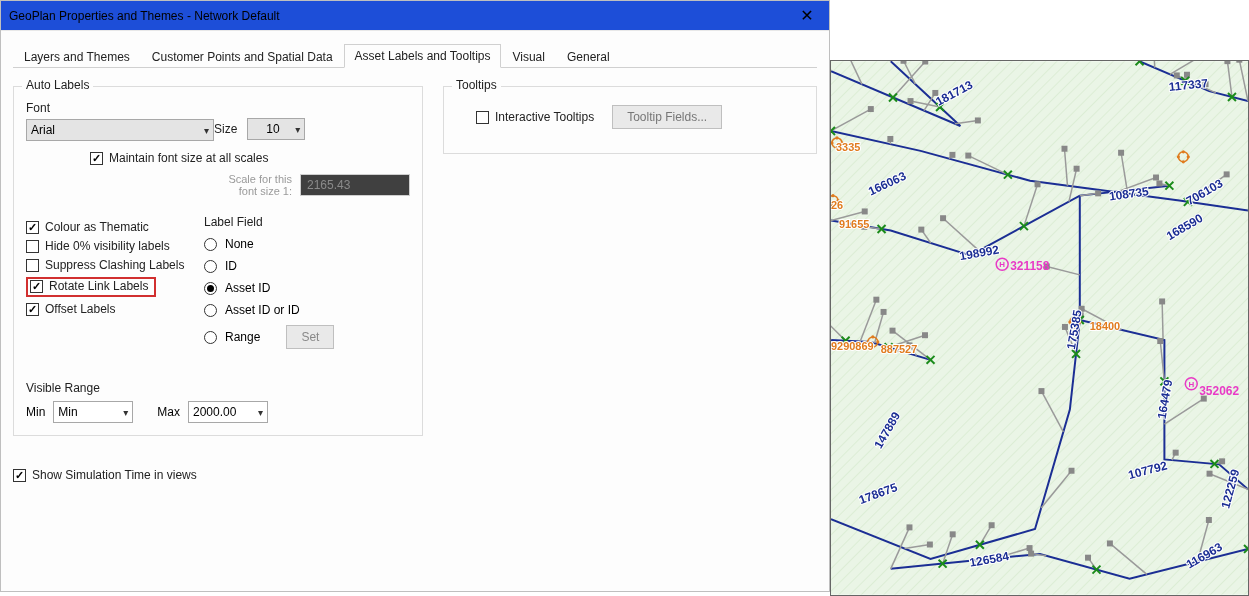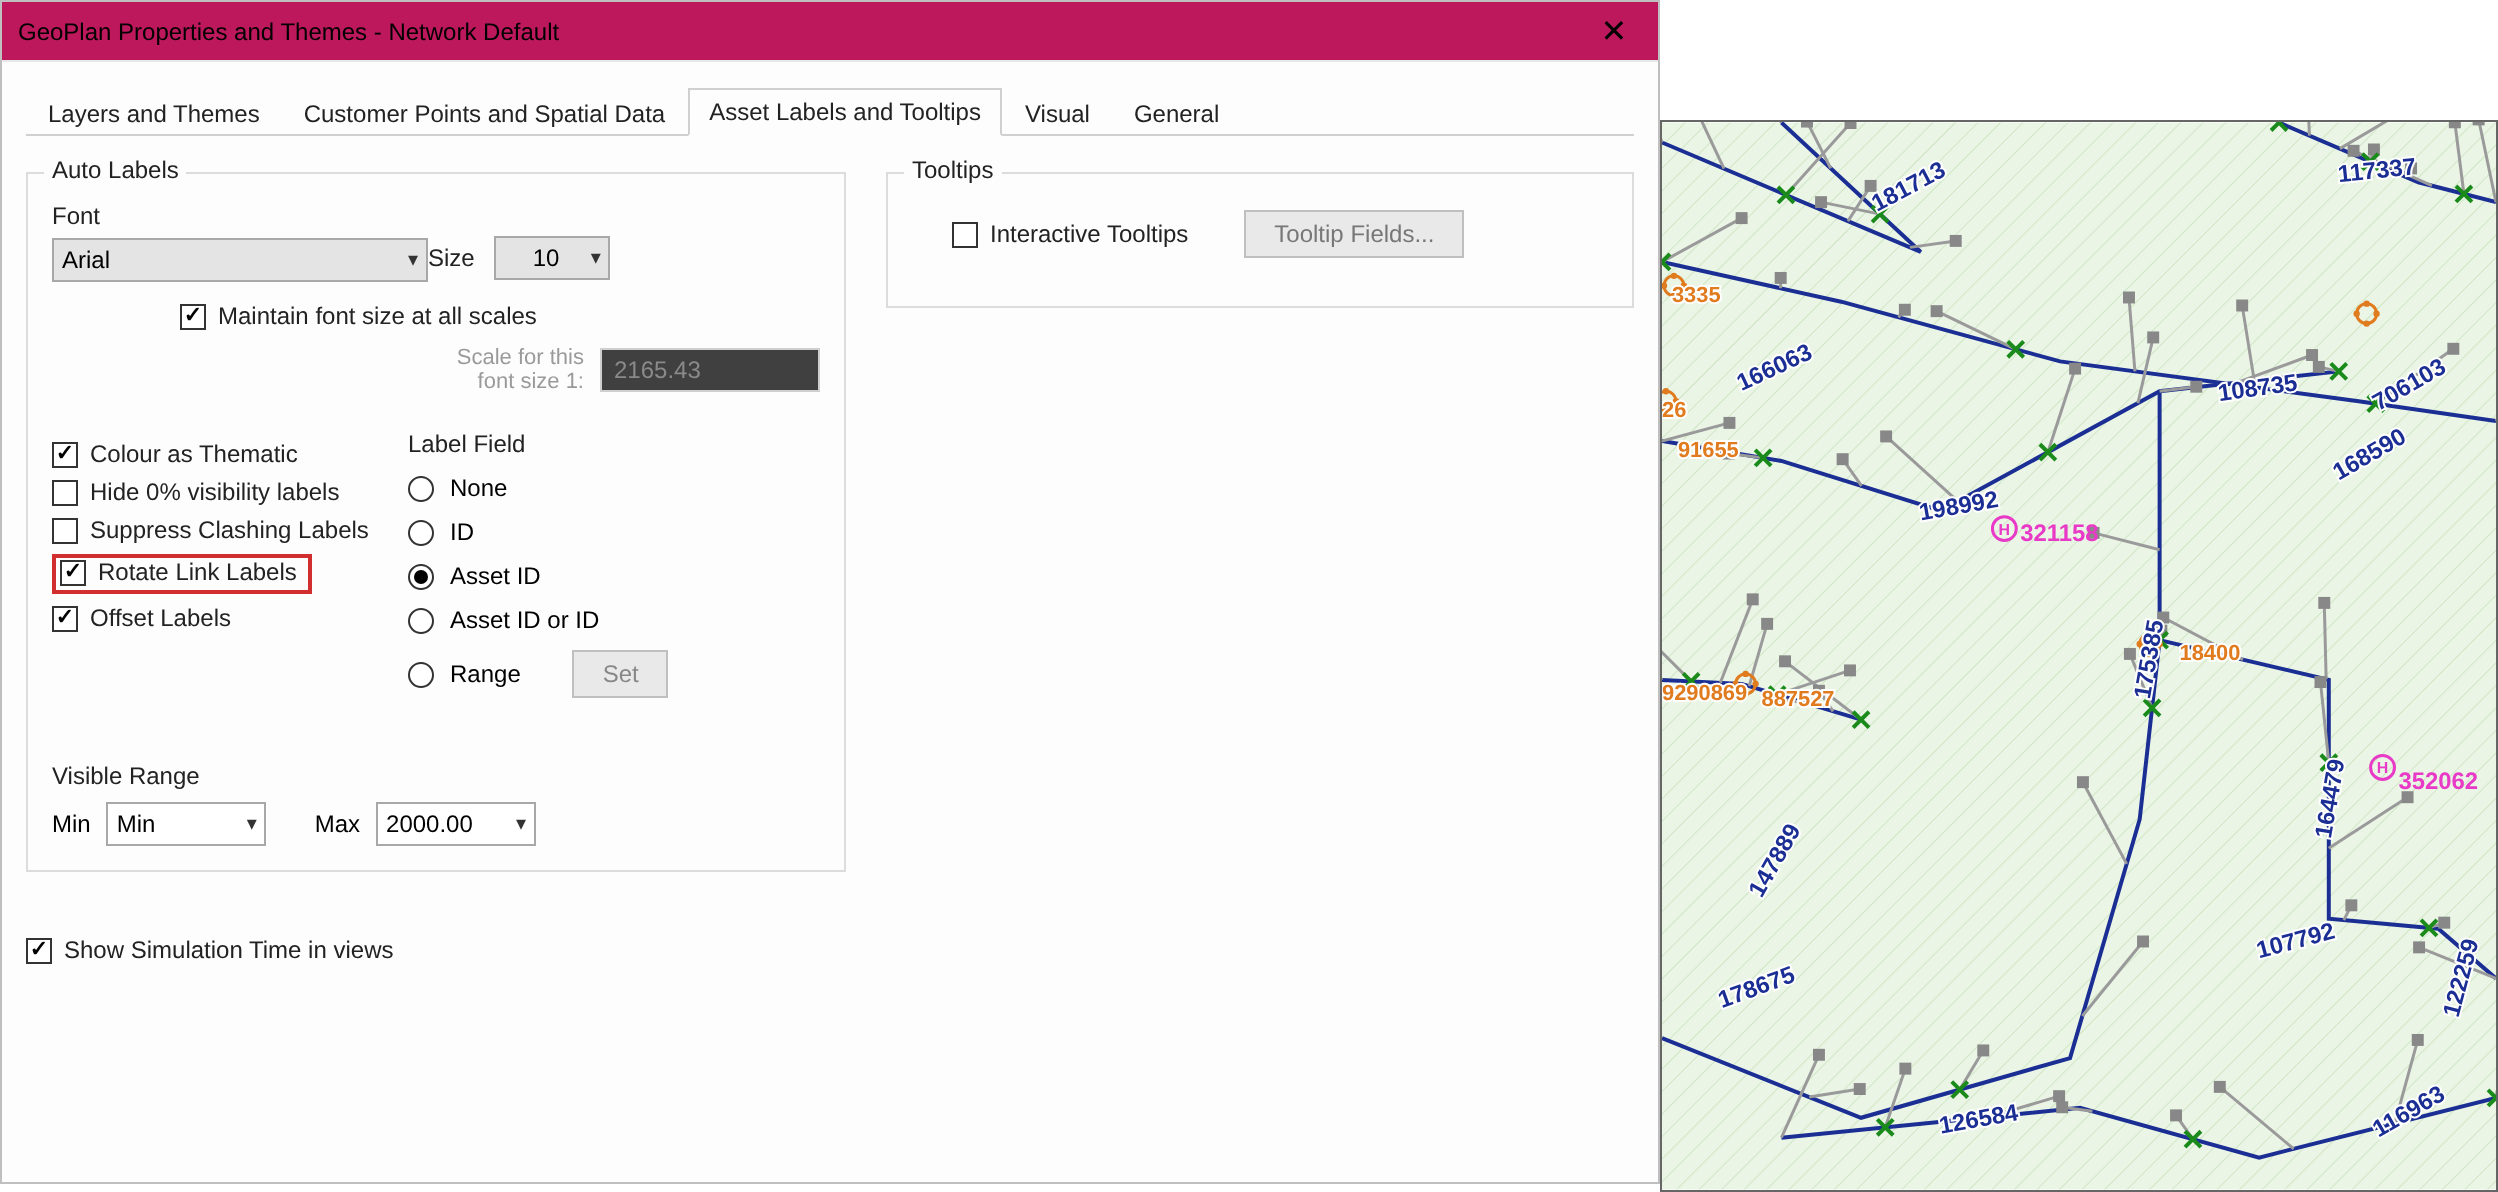--- a/index.html
+++ b/index.html
@@ -21,21 +21,21 @@
     border: 1px solid #bfbfbf;
     background: #fdfdfd;
   }
   .titlebar {
     display: flex;
     justify-content: space-between;
     align-items: center;
     height: 30px;
     padding: 0 0 0 8px;
     border-bottom: 1px solid #e8e8e8;
-    background: #be185d;
+    background: #1d4ed8;
   }
   .titlebar .title { font-size: 12px; }
   .titlebar .close {
     width: 44px; height: 30px;
     display: flex; align-items: center; justify-content: center;
     font-size: 16px; font-family: sans-serif;
     cursor: pointer;
   }
   .body {
     padding: 12px 12px 20px 12px;
@@ -229,21 +229,21 @@
     border: 2px solid #d12f2f;
     padding: 0 6px 2px 2px;
     display: inline-flex;
     align-items: center;
     gap: 6px;
   }
   .showsim { margin-top: 32px; }
   
   .tooltips-inner {
     display: flex;
-    gap: 28px;
+    gap: 18px;
     align-items: center;
     padding: 4px 4px 6px 20px;
   }
   
   .map {
     position: absolute;
     left: 830px; top: 60px;
     width: 419px; height: 536px;
     border: 1px solid #666;
     overflow: hidden;

